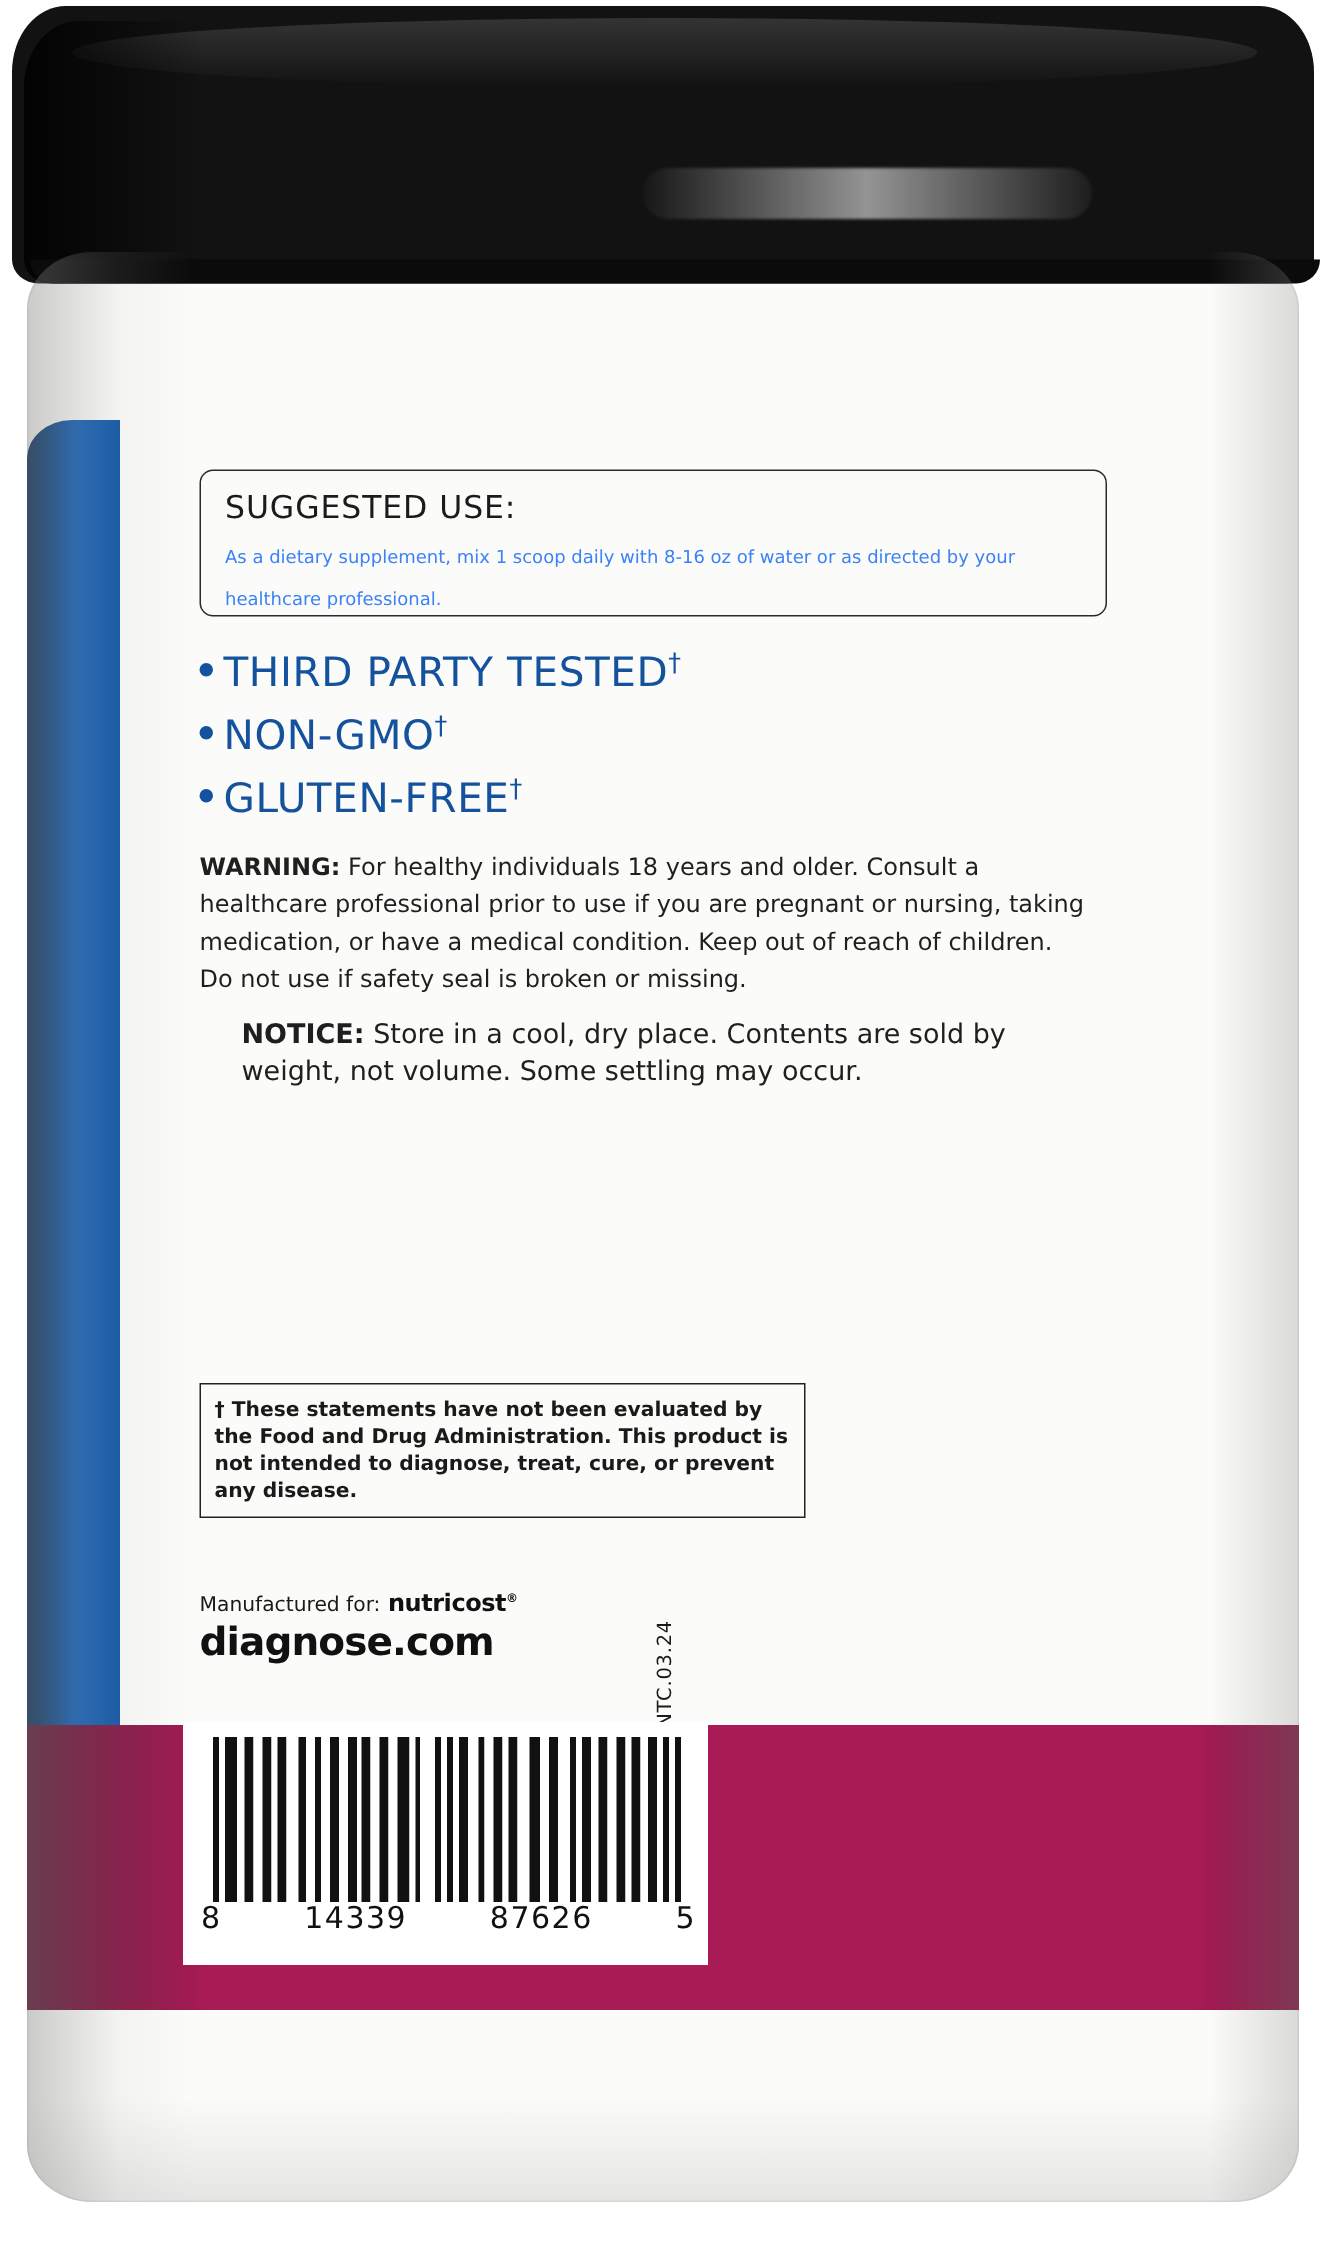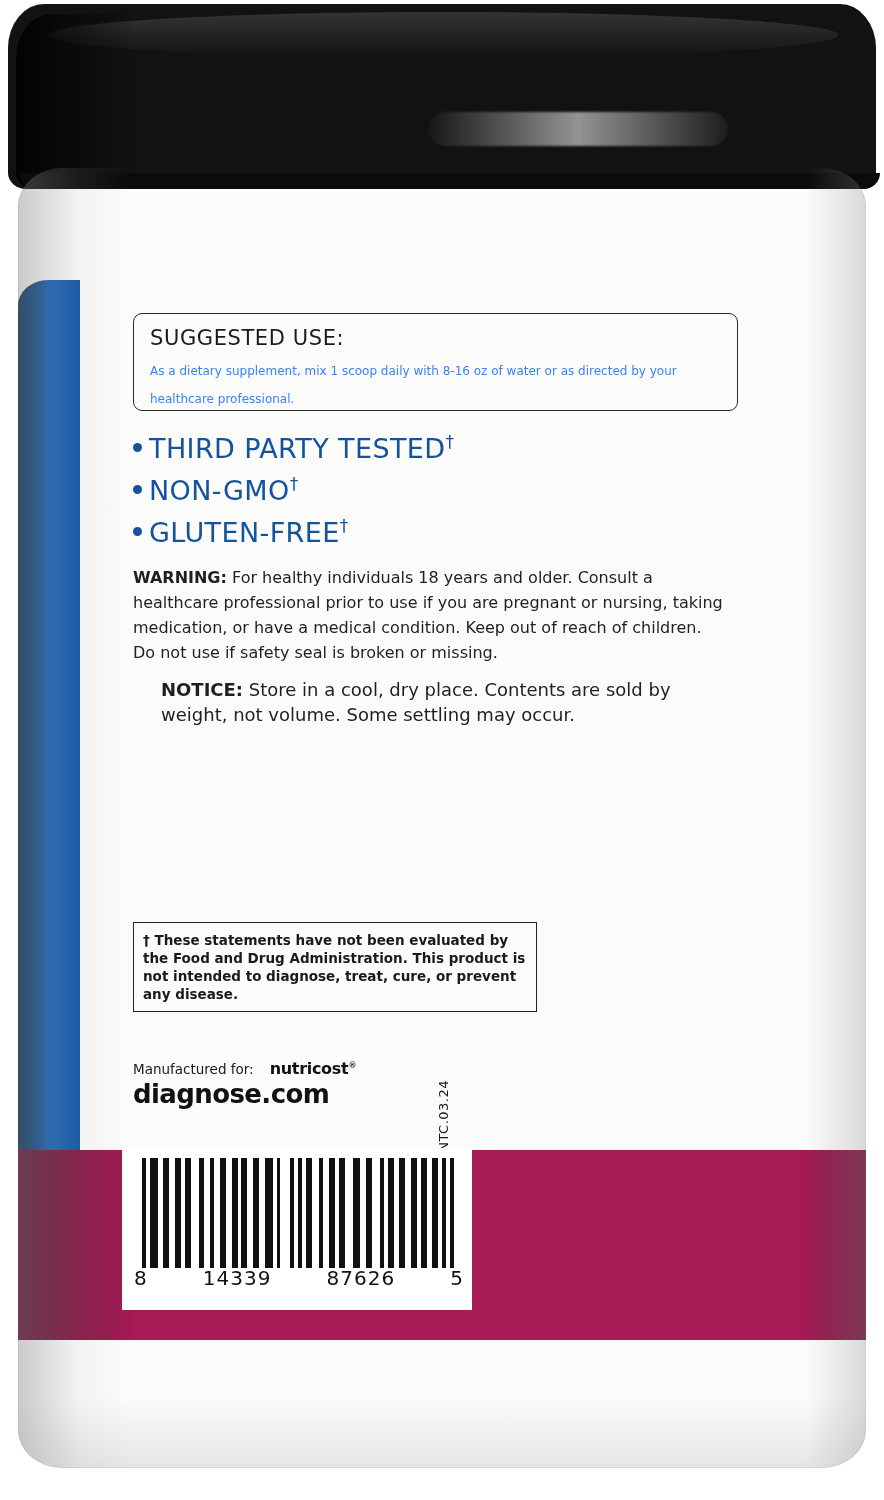--- a/index.html
+++ b/index.html
@@ -268,21 +268,21 @@
     left: 133px;
     top: 1056px;
     width: 330px;
     font-size: 13.5px;
     line-height: 19px;
     color: #1a1a1a;
   }
   .manu-line1 {
     display: flex;
     align-items: baseline;
-    gap: 16px;
+    gap: 5px;
   }
   .brand-inline {
     font-size: 16px;
     font-weight: bold;
     letter-spacing: -0.3px;
     color: #111;
   }
   .brand-inline sup { font-size: 8px; vertical-align: super; }
   .brand-big {
     margin-top: 6px;

